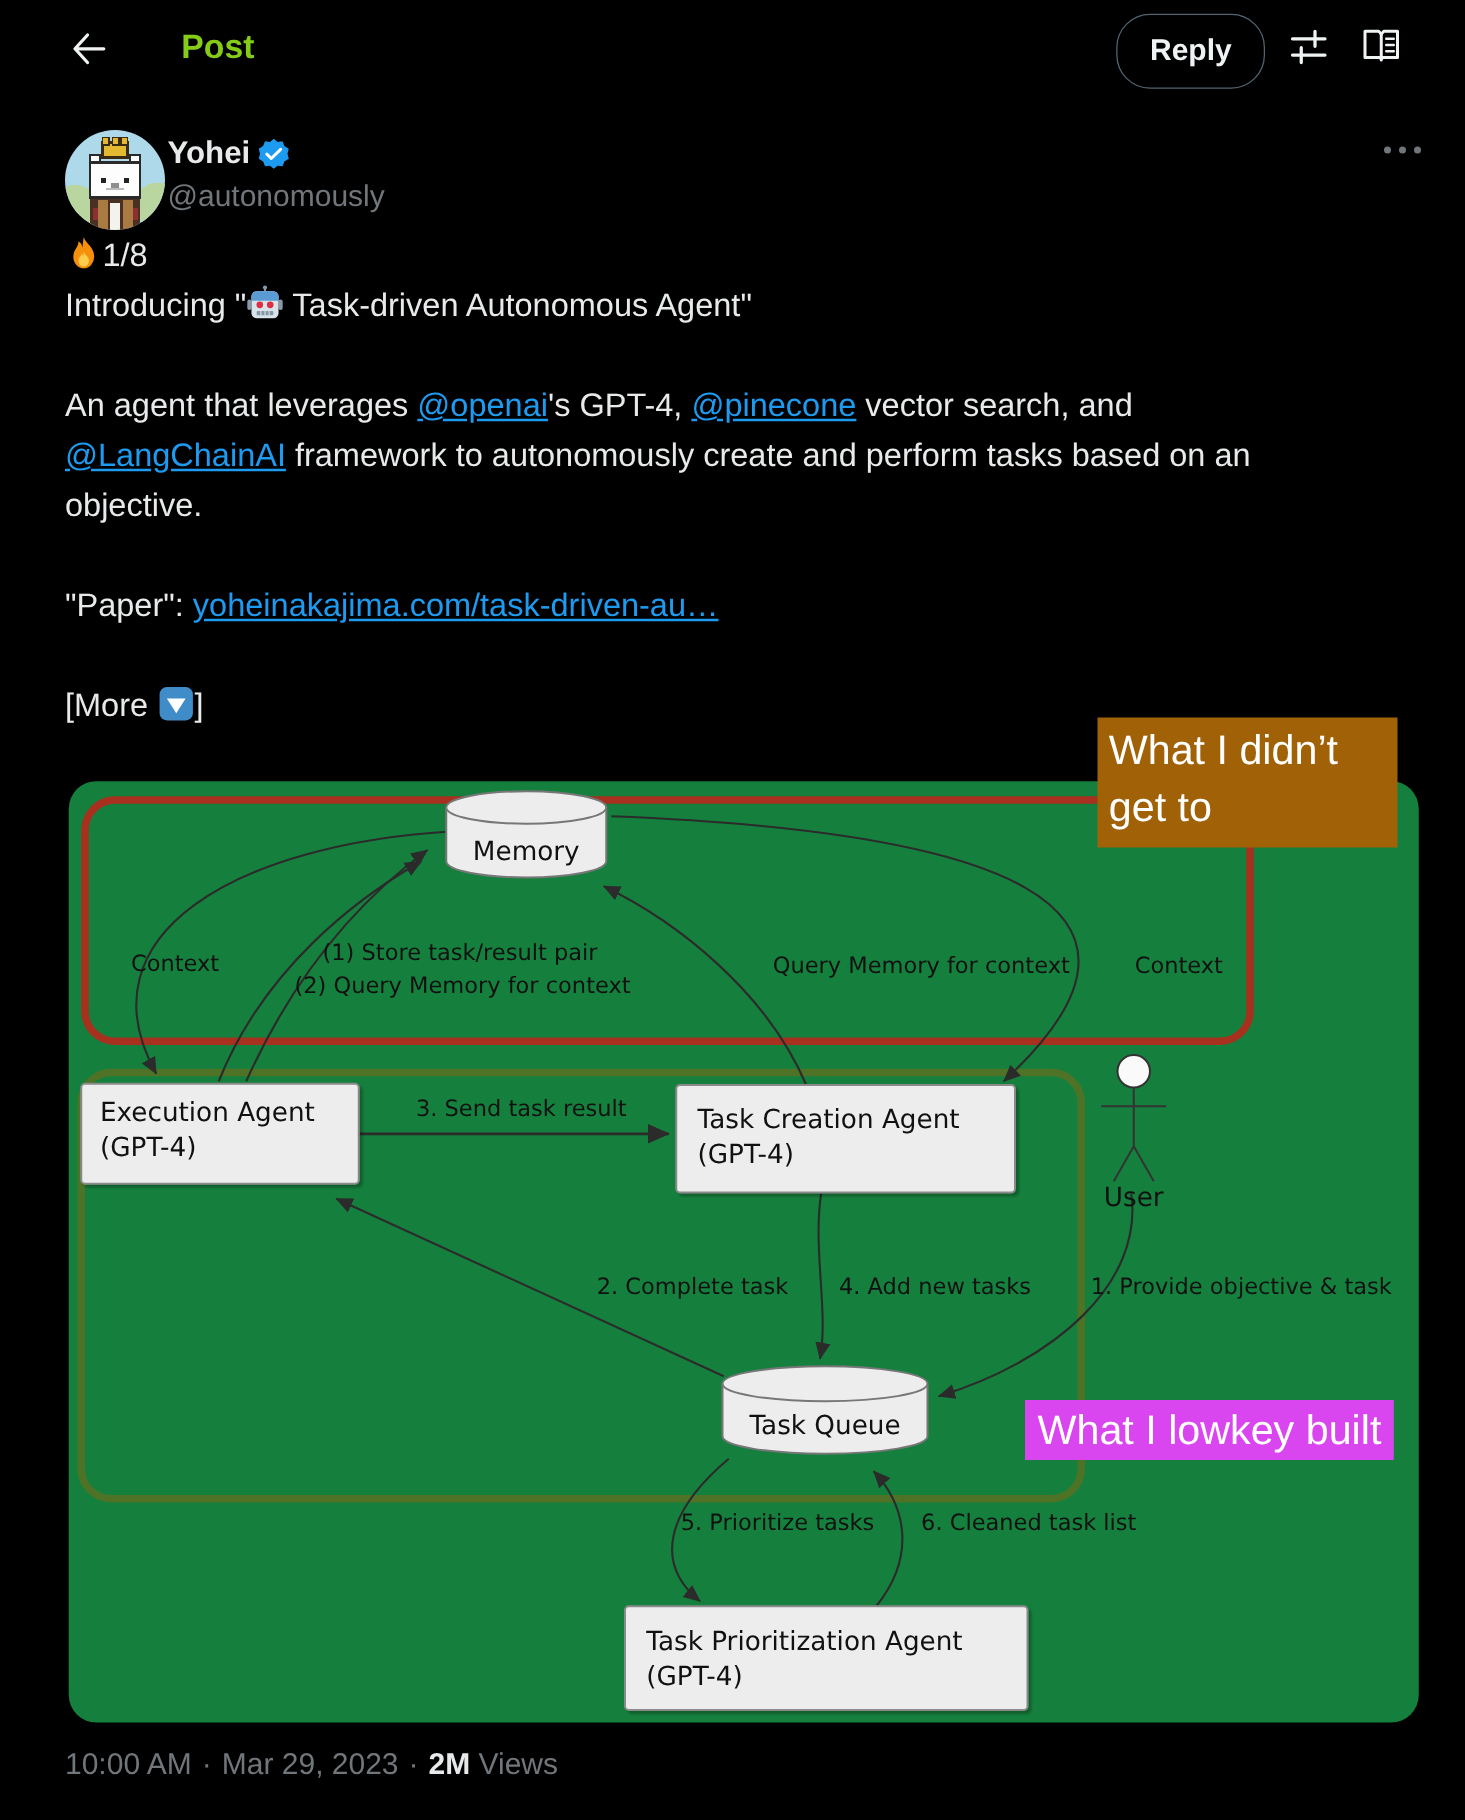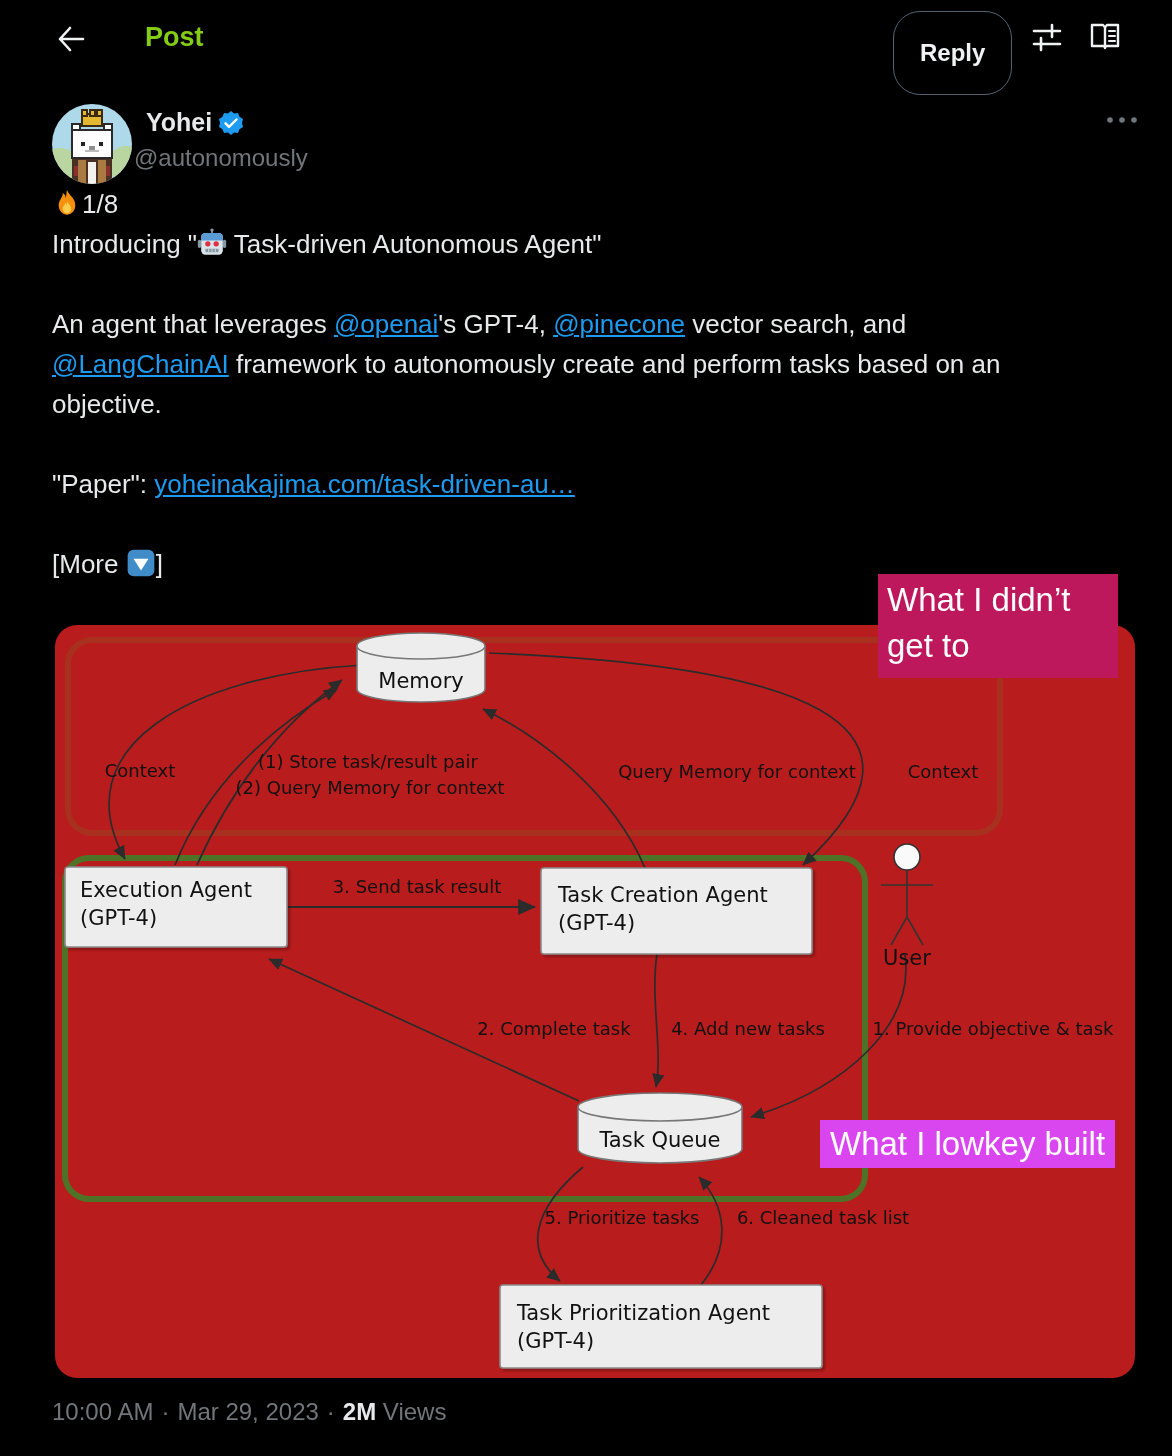--- a/index.html
+++ b/index.html
@@ -2,38 +2,38 @@
 <html><head>
 <meta charset="utf-8">
 <style>
   html,body{margin:0;padding:0;background:#000;}
   .screen{position:relative;width:1172px;height:1456px;background:#000;overflow:hidden;
           font-family:"Liberation Sans",sans-serif;color:#e7e9ea;}
   
   .topbar{position:absolute;left:0;top:0;width:1172px;height:76px;}
   .back-btn{position:absolute;left:54px;top:22px;width:34px;height:34px;cursor:pointer;}
   .page-title{position:absolute;left:145px;top:22px;font-size:27px;font-weight:bold;color:#84cc16;}
-  .reply-pill{position:absolute;left:893px;top:11px;height:50px;padding:16px 26px;border:1px solid #536471;
+  .reply-pill{position:absolute;left:893px;top:11px;height:50px;padding:4px 26px;border:1px solid #536471;
               border-radius:27px;display:flex;align-items:center;justify-content:flex-end;
               font-size:24px;font-weight:bold;color:#eff3f4;}
   .icon-btn{position:absolute;width:38px;height:38px;}
   .sliders-btn{left:1028px;top:18px;}
   .book-btn{left:1086px;top:17px;}
   
   .avatar{position:absolute;left:52px;top:104px;width:80px;height:80px;border-radius:50%;overflow:hidden;}
-  .name-row{position:absolute;left:134px;top:108px;display:flex;align-items:center;gap:6px;margin-left:12px;}
+  .name-row{position:absolute;left:134px;top:108px;display:flex;align-items:center;gap:6px;}
   .disp-name{font-size:25px;font-weight:bold;color:#e7e9ea;}
   .handle{position:absolute;left:134px;top:144px;font-size:24px;color:#71767b;}
   .more-dots{position:absolute;left:1102px;top:110px;width:40px;height:20px;}
   
   .tweet-body{position:absolute;left:52px;top:184px;width:1094px;font-size:26px;line-height:40px;color:#e7e9ea;}
   .link{color:#1d9bf0;text-decoration:underline;}
   .emj{display:inline-block;width:30px;height:30px;vertical-align:-5px;}
   
-  .img-card{position:absolute;left:55px;top:625px;width:1080px;height:753px;background:#b91c1c;
+  .img-card{position:absolute;left:55px;top:625px;width:1080px;height:753px;background:#15803d;
             border-radius:22px;overflow:hidden;}
   .diagram-font{font-family:"DejaVu Sans",sans-serif;}
   
   .anno{position:absolute;color:#fff;font-family:"Liberation Sans",sans-serif;z-index:5;}
   .anno-red{left:878px;top:574px;width:231px;height:98px;font-size:33px;line-height:46px;padding:3px 0 3px 9px;}
   .anno-green{left:820px;top:1120px;height:48px;font-size:33px;line-height:48px;padding:0 10px;white-space:nowrap;}
   
   .footer{position:absolute;left:52px;top:1398px;font-size:24px;color:#71767b;}
   .footer .views-n{color:#e7e9ea;font-weight:bold;}
   .dotsep{margin:0 8px;}
@@ -207,21 +207,21 @@
         <text x="362" y="268" text-anchor="middle">3. Send task result</text>
         <text x="499" y="410" text-anchor="middle">2. Complete task</text>
         <text x="693" y="410" text-anchor="middle">4. Add new tasks</text>
         <text x="938" y="410" text-anchor="middle">1. Provide objective &amp; task</text>
         <text x="567" y="599" text-anchor="middle">5. Prioritize tasks</text>
         <text x="768" y="599" text-anchor="middle">6. Cleaned task list</text>
       </g>
     </svg>
   </div>
 
-  <div class="anno anno-red" style="background:#be185d">
+  <div class="anno anno-red" style="background:#a16207">
     <div>What I didn’t</div>
     <div>get to</div>
   </div>
   <div class="anno anno-green" style="background:#d946ef">
     <span>What I lowkey built</span>
   </div>
 
   <div class="footer">
     <span>10:00 AM</span><span class="dotsep">·</span><span>Mar 29, 2023</span><span class="dotsep">·</span><span class="views-n">2M</span> <span>Views</span>
   </div>

